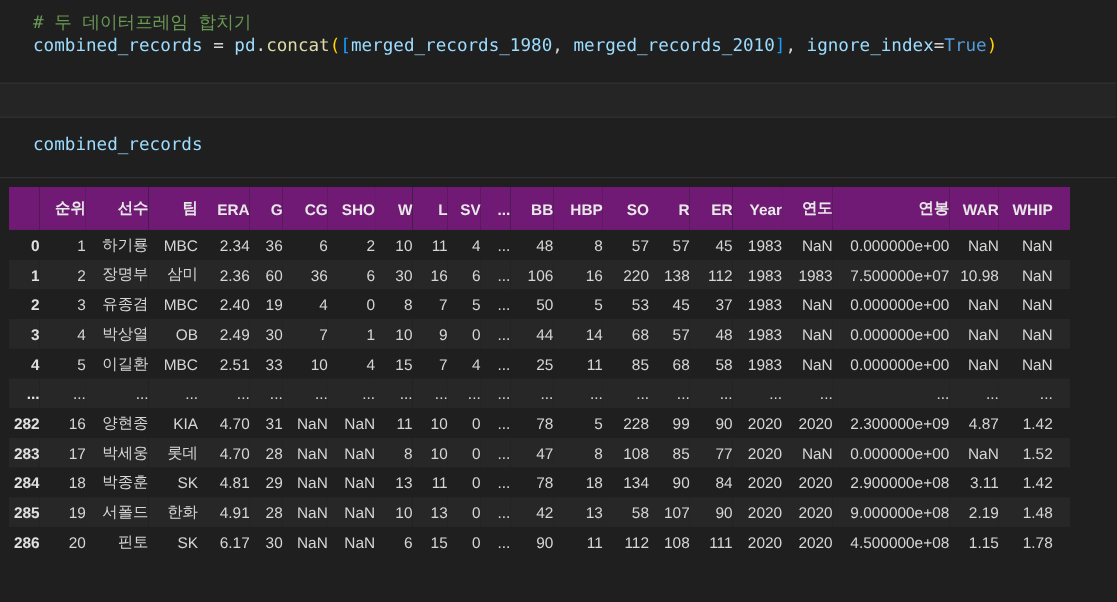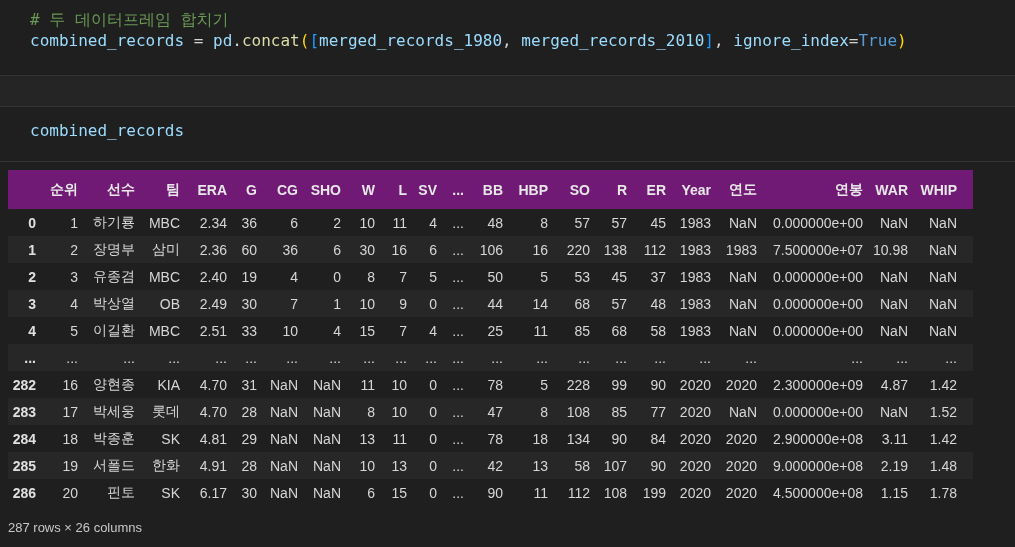--- a/index.html
+++ b/index.html
@@ -367,23 +367,22 @@
           <td>NaN</td>
           <td>NaN</td>
           <td>6</td>
           <td>15</td>
           <td>0</td>
           <td>...</td>
           <td>90</td>
           <td>11</td>
           <td>112</td>
           <td>108</td>
-          <td>199</td>
+          <td>111</td>
           <td>2020</td>
           <td>2020</td>
           <td>4.500000e+08</td>
           <td>1.15</td>
           <td>1.78</td>
         </tr>
       </tbody>
     </table>
-  <div class="df-footer">287 rows × 26 columns</div>
 </div>
 
 </body></html>

